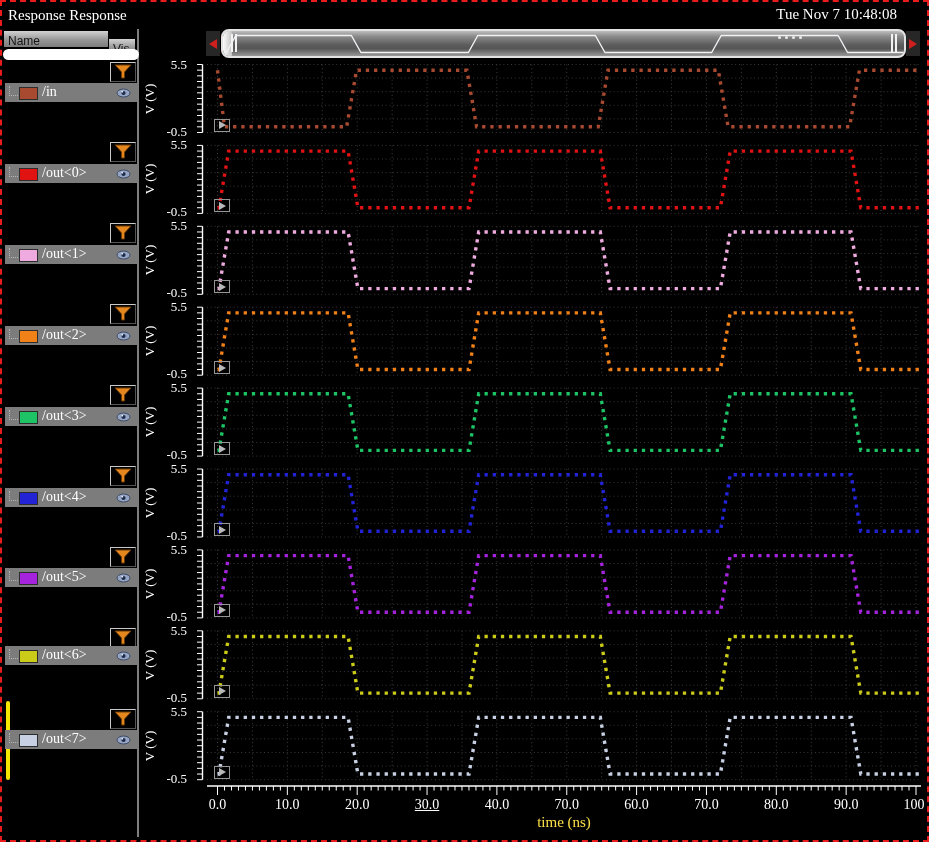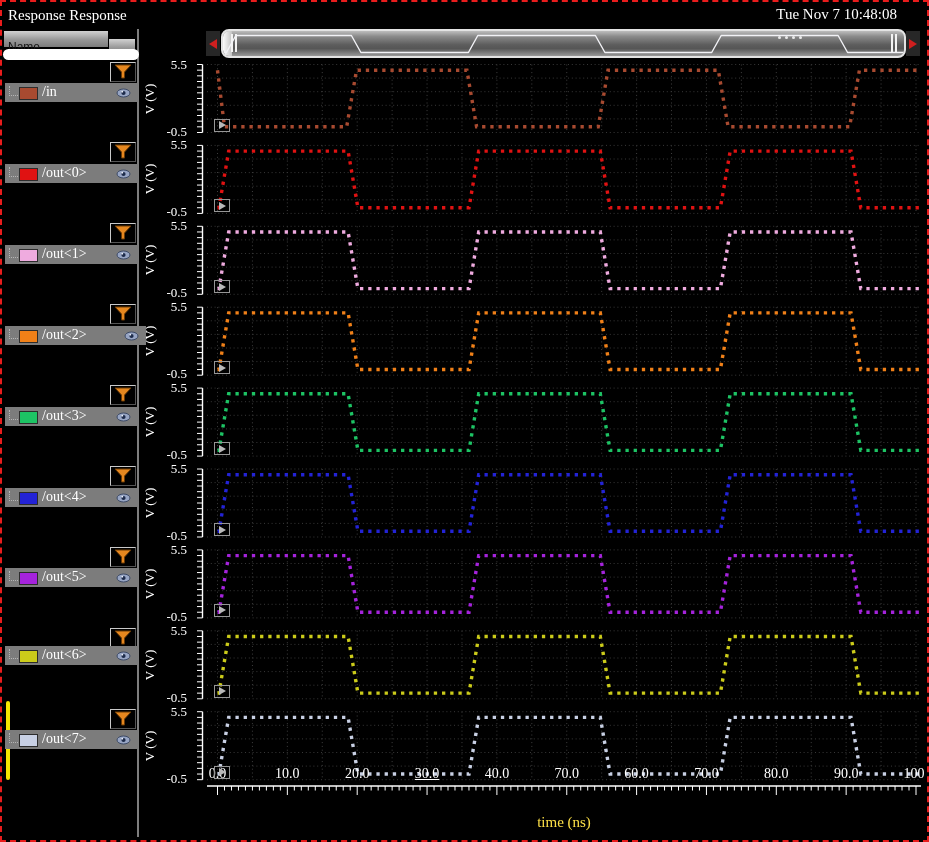--- a/index.html
+++ b/index.html
@@ -5,21 +5,21 @@
   html,body{margin:0;padding:0;background:#000;}
   #app{position:relative;width:929px;height:842px;background:#000;overflow:hidden;
        font-family:"Liberation Serif",serif;color:#fff;}
   
   #ants{position:absolute;left:0;top:0;width:929px;height:842px;box-sizing:border-box;
         border:2px dashed #e81c1c;z-index:99;pointer-events:none;}
   
   #title{position:absolute;left:8px;top:7px;font-size:15px;color:#fff;z-index:5;}
   #stamp{position:absolute;right:32px;top:6px;font-size:15px;color:#fff;z-index:5;}
   
-  .hcell{position:absolute;height:16px;box-sizing:border-box;padding:9px 0 0 4px;
+  .hcell{position:absolute;height:16px;box-sizing:border-box;padding:3px 0 0 4px;
          background:linear-gradient(#d2d2d2,#979797 55%,#7d7d7d);color:#151515;
          font-family:"Liberation Sans",sans-serif;font-size:12px;z-index:5;}
   #nameH{left:4px;top:31px;width:104px;}
   #visH{left:109px;top:31px;width:26px;margin-top:8px;}
   #search{position:absolute;left:3px;top:49px;width:124px;height:11px;border:none;outline:none;
           border-radius:7px;background:#fff;z-index:5;font-size:10px;padding:0 6px;}
   #divider{position:absolute;left:137px;top:29px;width:2px;height:808px;background:#7e7e7e;z-index:4;}
   #ybar{position:absolute;left:6px;top:701px;width:4px;height:79px;background:#f6e800;border-radius:2px;z-index:6;}
   .fbtn{position:absolute;left:110px;width:26px;height:20px;background:#000;box-sizing:border-box;
         border:1px solid #c9c9c9;border-right-color:#555;border-bottom-color:#555;z-index:6;cursor:pointer;}
@@ -40,21 +40,21 @@
          background:linear-gradient(#bdbdbd,#8a8a8a 22%,#5d5d5d 55%,#565656 70%,#989898);}
   .cap{position:absolute;top:0;height:25px;background:linear-gradient(90deg,#fbfbfb,#c2c2c2);}
   #capL{left:0;width:9px;border-radius:6px 0 0 6px;}
   .grip{position:absolute;top:3px;width:2px;height:18px;background:#f2f2f2;}
   #dots{position:absolute;left:778px;top:25px;z-index:5;}
   #dots span{display:inline-block;width:3px;height:3px;border-radius:50%;background:#e9e9e9;margin-right:4px;}
   
   .yl{position:absolute;width:38px;text-align:right;font-size:13px;color:#fff;z-index:3;}
   .ylab{position:absolute;width:44px;height:14px;font-size:13px;color:#fff;text-align:center;
         transform:rotate(-90deg);z-index:3;}
-  .xl{position:absolute;width:44px;text-align:center;font-size:14px;color:#fff;top:766px;z-index:3;}
+  .xl{position:absolute;width:44px;text-align:center;font-size:14px;color:#fff;top:797px;z-index:3;}
   #xunit{position:absolute;left:479px;top:814px;width:170px;text-align:center;font-size:15px;color:#fde047;z-index:3;}
   .pbox{position:absolute;width:16px;height:13px;box-sizing:border-box;border:1px solid #969696;z-index:4;
         display:flex;align-items:center;justify-content:center;cursor:pointer;}
   .pbox i{display:block;width:0;height:0;border-top:4px solid transparent;border-bottom:4px solid transparent;
           border-left:7px solid #b9b9b9;}
   #plot-svg{position:absolute;left:0;top:0;z-index:2;}
   .gv{stroke:#3e3e3e;stroke-width:1;stroke-dasharray:1 2.8;}
   .gh{stroke:#383838;stroke-width:1;stroke-dasharray:1 2.8;}
   .ruler{stroke:#fff;stroke-width:1.4;}
   .rt{stroke:#fff;stroke-width:1;}
@@ -631,21 +631,21 @@
         <div class="nm">/out&lt;1&gt;</div>
         <svg class="eye" width="15" height="10">
           <ellipse cx="7.5" cy="5" rx="6.5" ry="4" fill="#97a5c4" stroke="#3c4a66" stroke-width="1"></ellipse>
           <circle cx="7.5" cy="5" r="2.1" fill="#1d2b4a"></circle>
           <circle cx="6.3" cy="3.7" r="0.9" fill="#e8eef8"></circle>
         </svg>
       </div>
       <div class="fbtn" style="top: 304.2px;"><svg width="24" height="18">
           <path d="M4 2 L20 2 L13.5 9 L13.5 15 L10.5 15 L10.5 9 Z" fill="#e5871f" stroke="#6b3a05" stroke-width="1"></path>
         </svg></div>
-      <div class="srow" style="top: 325.7px; padding-left: 8px;">
+      <div class="srow" style="top: 325.7px;">
         <div class="tree"></div>
         <div class="sw" style="background: rgb(240, 128, 24); border: 1px solid rgb(44, 44, 44);"></div>
         <div class="nm">/out&lt;2&gt;</div>
         <svg class="eye" width="15" height="10">
           <ellipse cx="7.5" cy="5" rx="6.5" ry="4" fill="#97a5c4" stroke="#3c4a66" stroke-width="1"></ellipse>
           <circle cx="7.5" cy="5" r="2.1" fill="#1d2b4a"></circle>
           <circle cx="6.3" cy="3.7" r="0.9" fill="#e8eef8"></circle>
         </svg>
       </div>
       <div class="fbtn" style="top: 385.1px;"><svg width="24" height="18">

